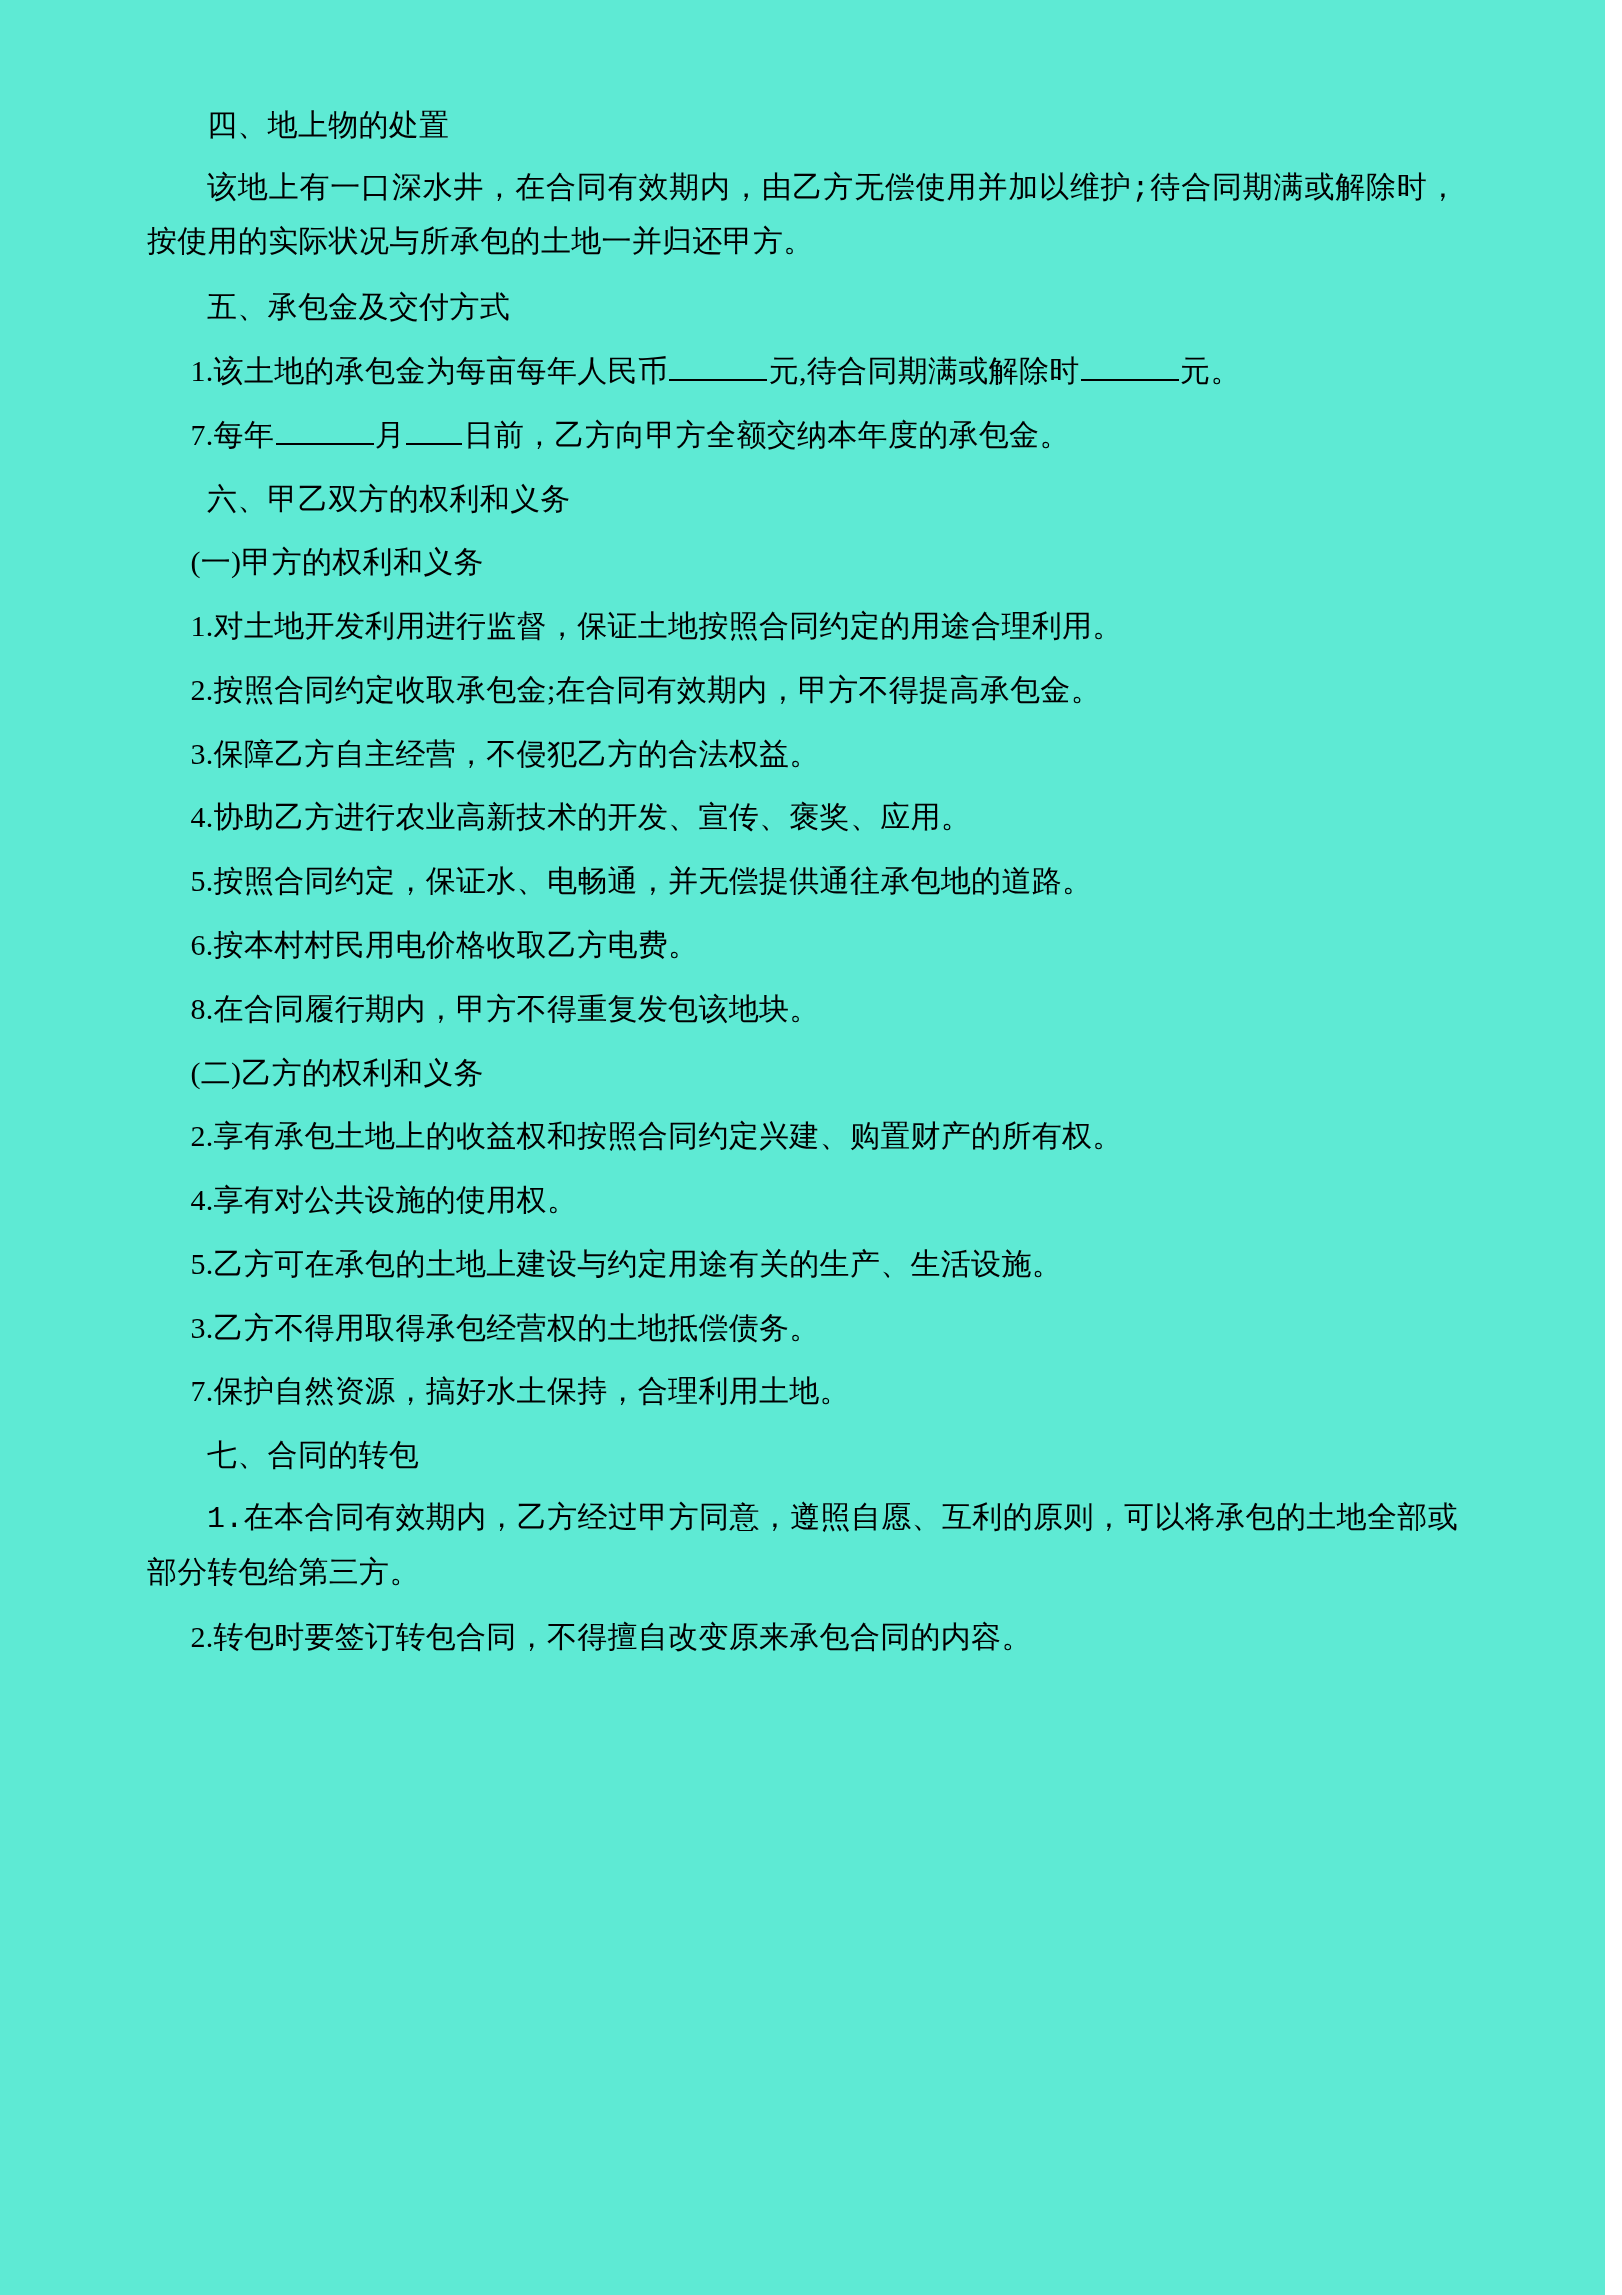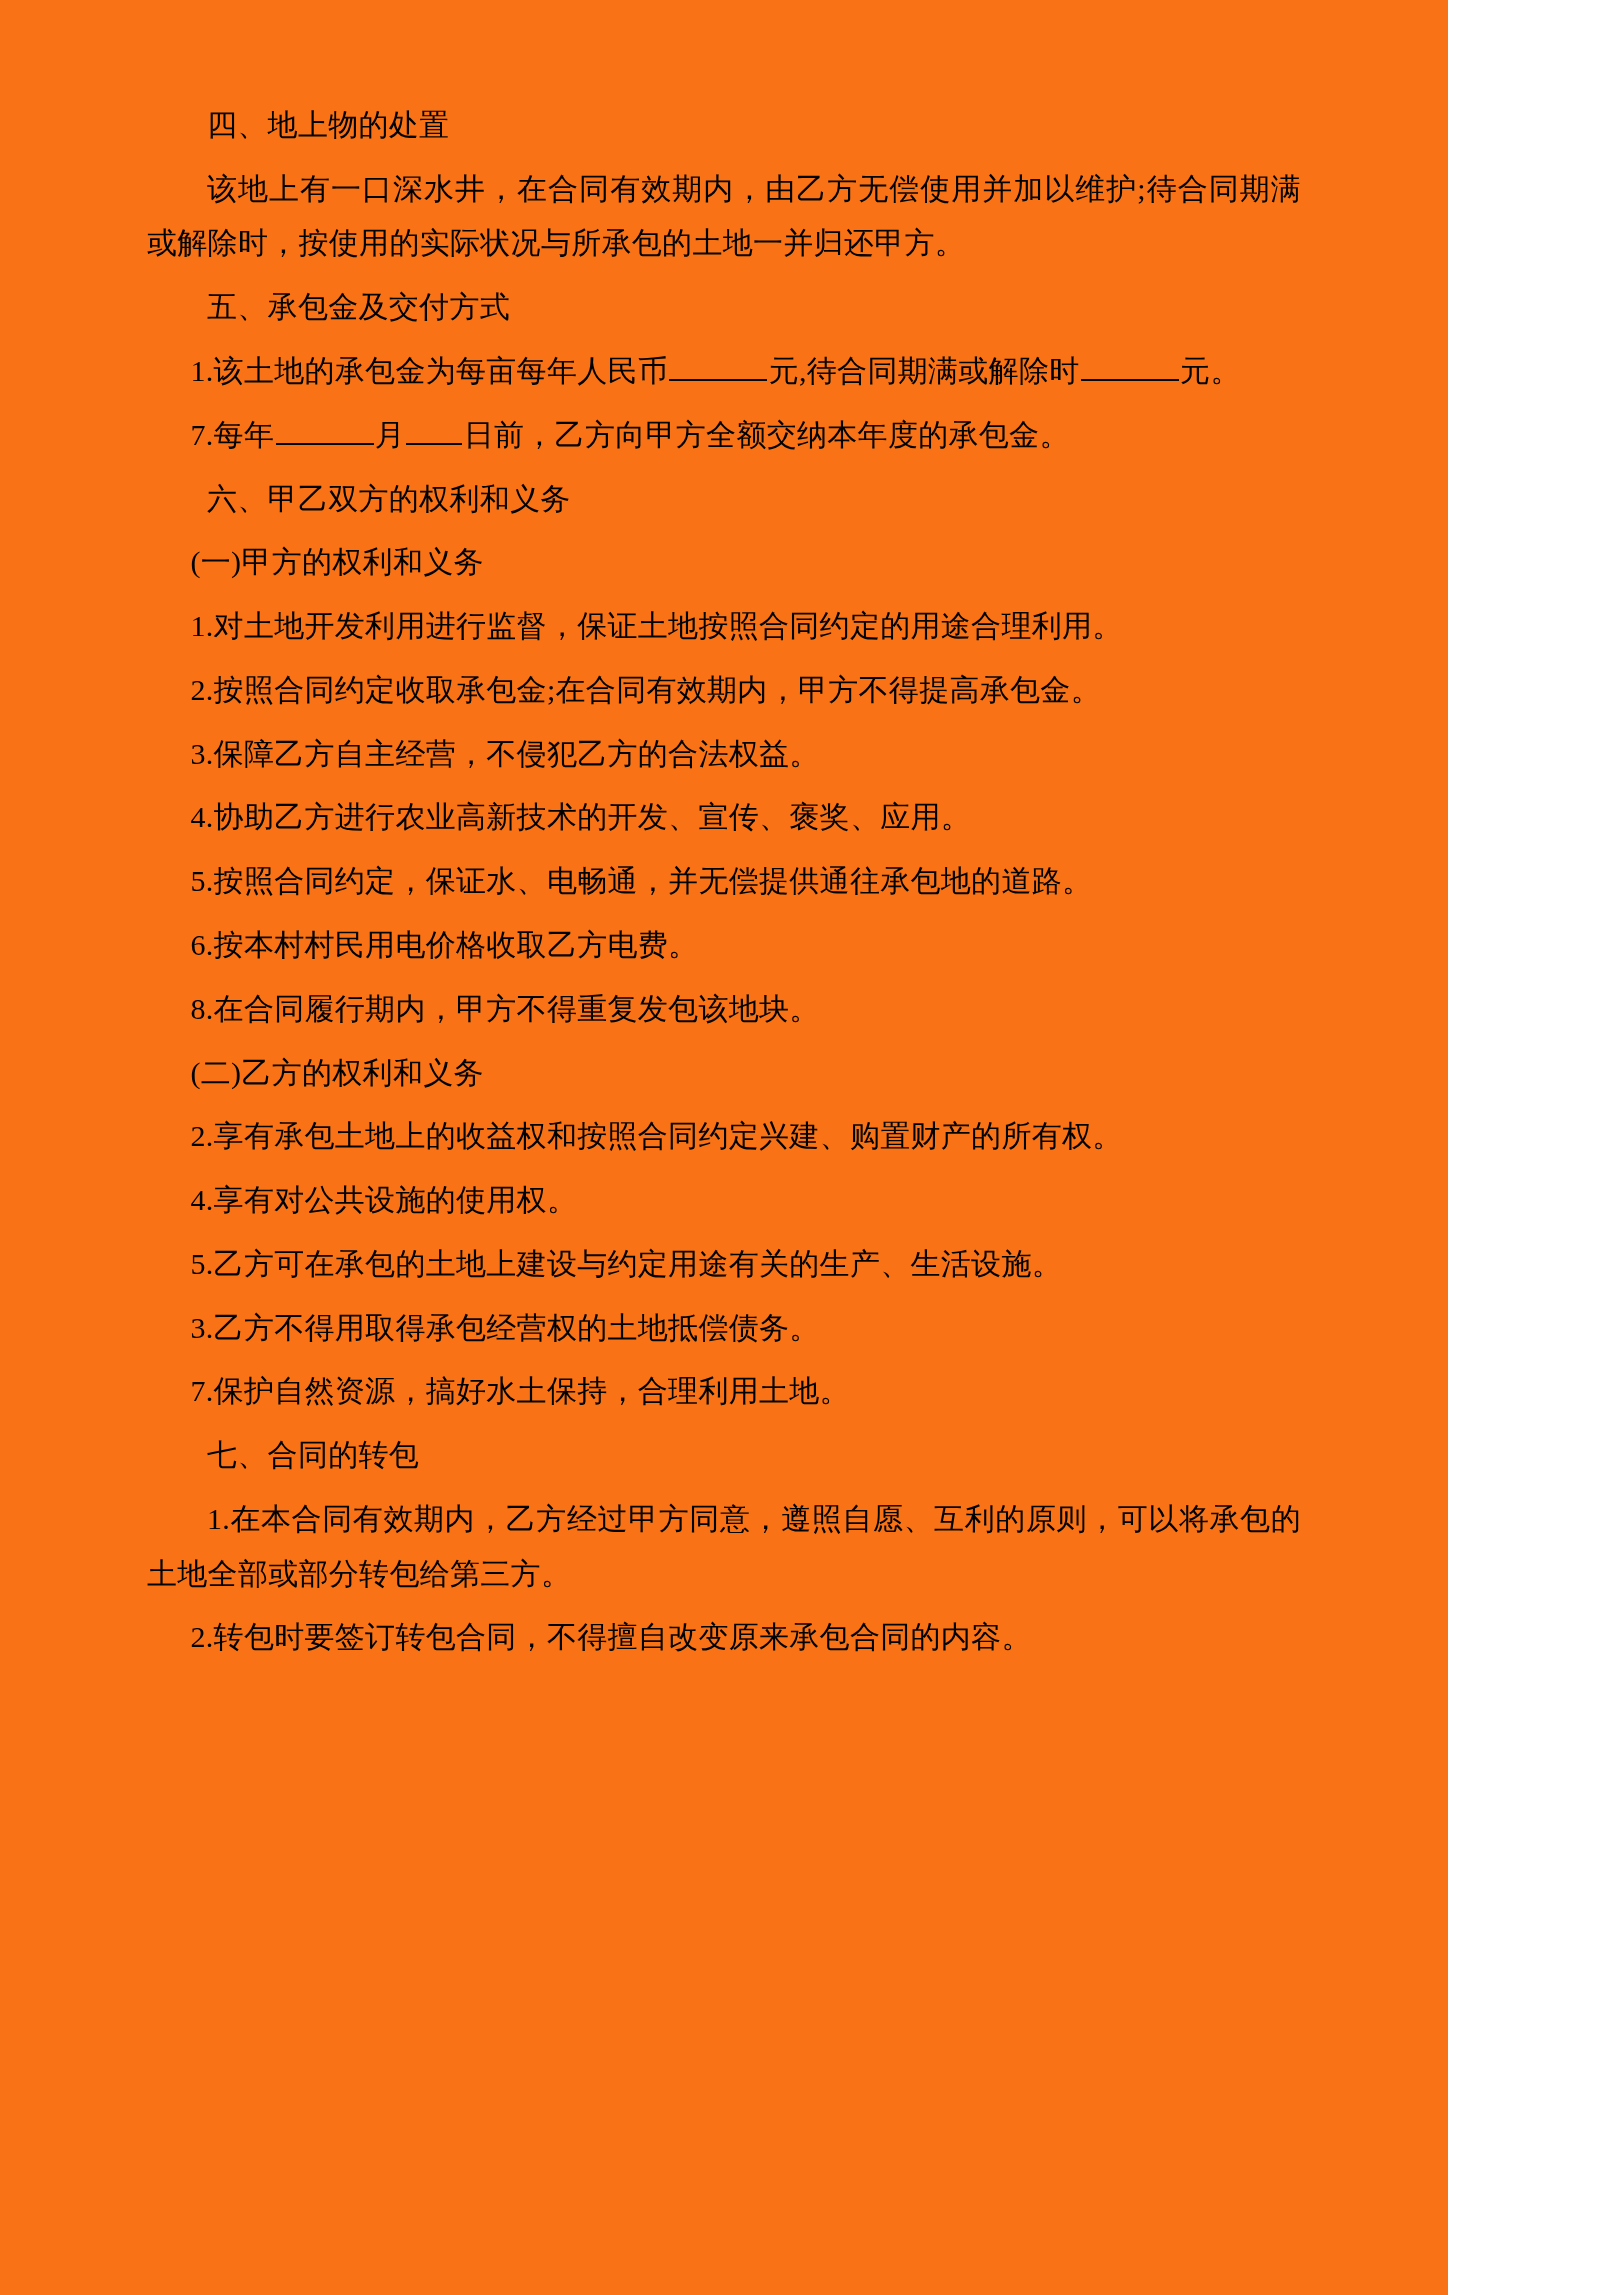--- a/index.html
+++ b/index.html
@@ -5,40 +5,41 @@
   html, body {
     margin: 0;
     padding: 0;
     background: #ffffff;
   }
   body {
     font-family: "Liberation Serif", "DejaVu Serif", serif;
     color: #000000;
   }
   .page {
-    width: 1448px;
+    width: 1605px;
     height: 2295px;
     box-sizing: border-box;
     padding: 98px 147px 98px 147px;
-    background: #f97316;
+    background: #5eead4;
     position: relative;
     overflow: hidden;
   }
   .doc-body {
     font-size: 30px;
     line-height: 1.82;
     letter-spacing: 0.3px;
   }
   .para {
     margin: 0 0 9.2px 0;
     text-align: justify;
     text-justify: inter-ideograph;
   }
   .indent {
     text-indent: 2em;
+    font-family: Liberation Mono, monospace;
   }
   .indent-sm {
     text-indent: 1.45em;
   }
   .heading {
     text-indent: 2em;
     font-weight: normal;
   }
   .blank-long {
     display: inline-block;

